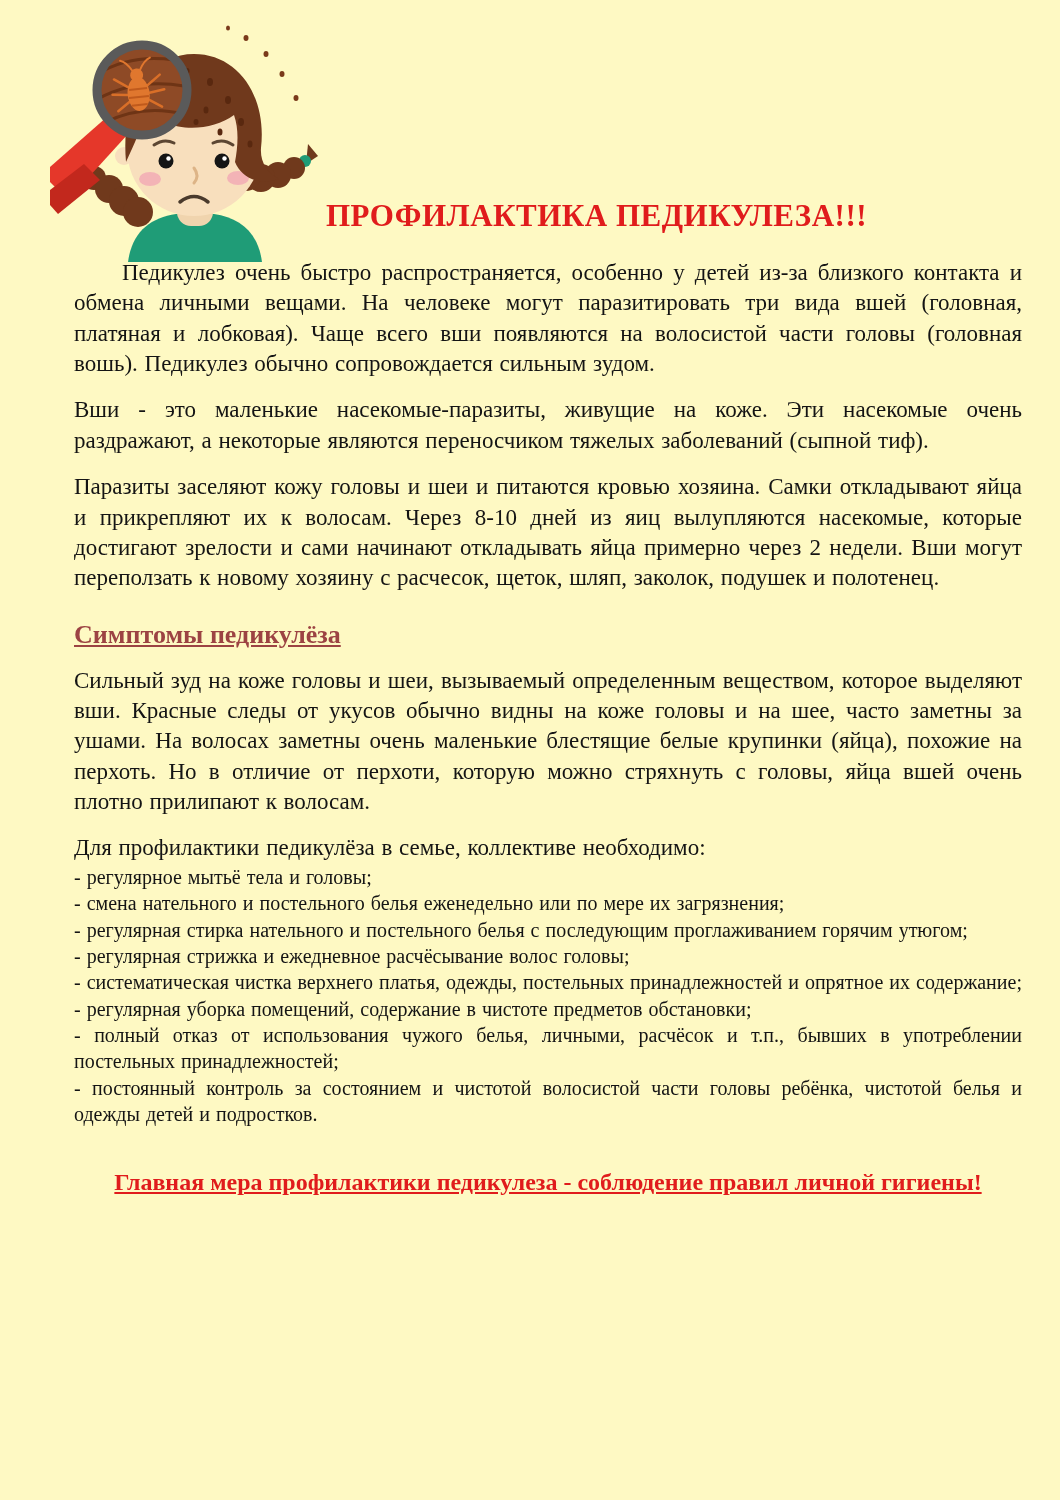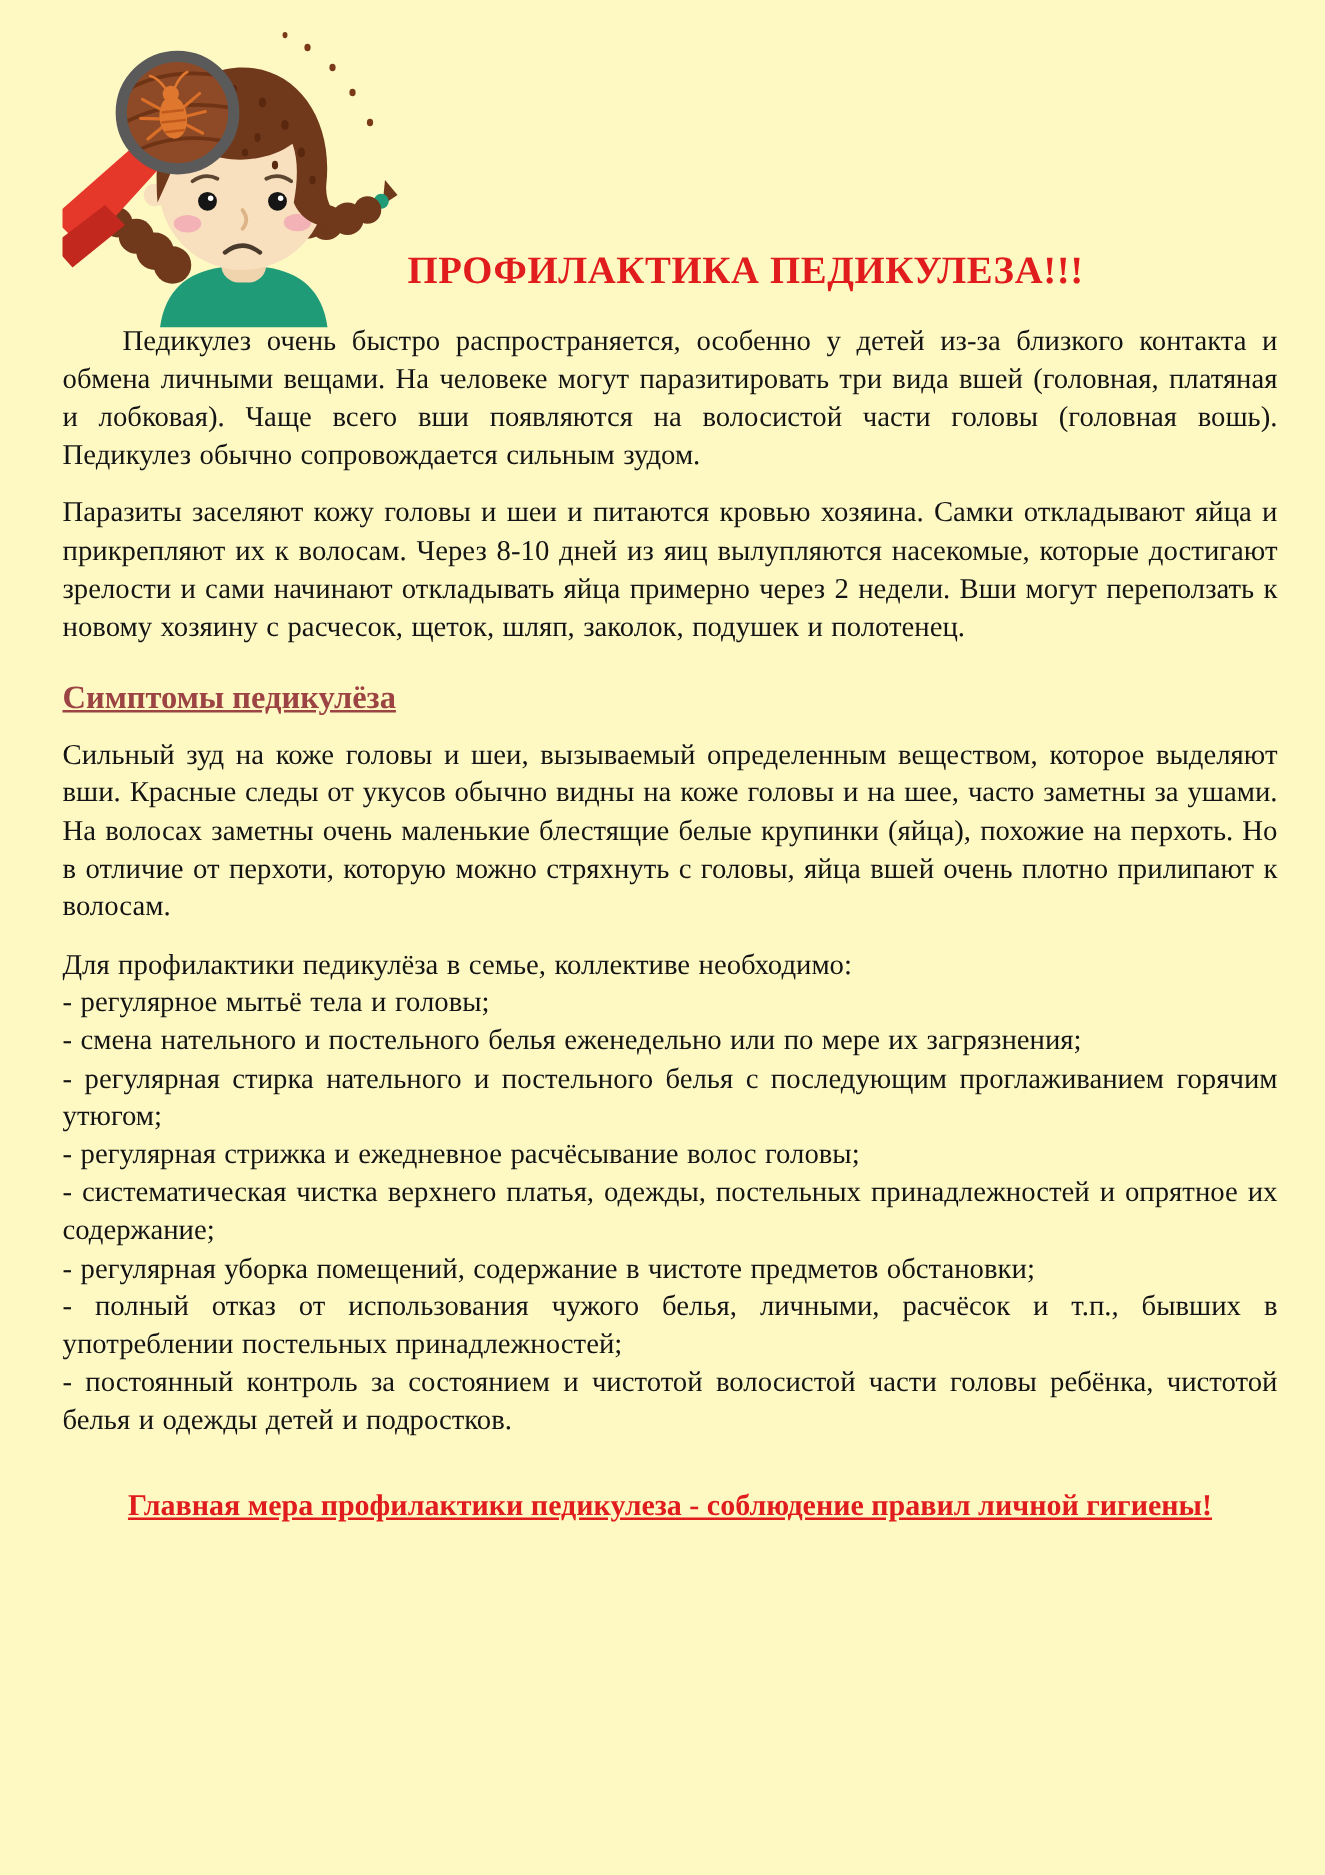--- a/index.html
+++ b/index.html
@@ -9,32 +9,32 @@
     font-family:Liberation Serif, serif;
     color:#141414;
   }
   .header { position:relative; height:250px; }
   .illustration { position:absolute; left:50px; top:16px; width:292px; height:246px; }
   .doc-title {
     position:absolute; left:326px; top:198px; margin:0;
     font-size:31px; font-weight:bold; color:#e01c1c;
     letter-spacing:0.5px; white-space:nowrap;
   }
-  .content { padding:0 38px 0 50px; }
+  .content { padding:0 38px 0 74px; }
   .body-p {
     font-size:23px; line-height:1.32; text-align:justify;
     margin:16px 0; word-spacing:1px;
   }
   .body-p.indent { text-indent:48px; margin-top:8px; }
   .section-h {
     font-size:26px; font-weight:bold; color:#9c4343;
     text-decoration:underline; margin:26px 0 14px 0;
   }
   .list-line {
-    font-size:23px; line-height:1.32; text-align:justify;
+    font-size:20px; line-height:1.32; text-align:justify;
     margin:0; word-spacing:1px;
   }
   .footer-h {
     margin:36px 40px 0 40px; text-align:center;
     font-size:24px; font-weight:bold; color:#e01c1c;
     text-decoration:underline; line-height:1.5;
   }
 </style>
 </head>
 <body>
@@ -149,20 +149,21 @@
         <circle cx="92" cy="74" r="45" fill="none" stroke="#5a5a5a" stroke-width="9"></circle>
       </g>
     </svg>
 
     <h1 class="doc-title">ПРОФИЛАКТИКА ПЕДИКУЛЕЗА!!!</h1>
   </div>
 
   <div class="content">
 
     <p class="body-p indent">Педикулез очень быстро распространяется, особенно у детей из-за близкого контакта и обмена личными вещами. На человеке могут паразитировать три вида вшей (головная, платяная и лобковая). Чаще всего вши появляются на волосистой части головы (головная вошь). Педикулез обычно сопровождается сильным зудом.</p>
+    <p class="body-p">Вши - это маленькие насекомые-паразиты, живущие на коже. Эти насекомые очень раздражают, а некоторые являются переносчиком тяжелых заболеваний (сыпной тиф).</p>
 
     <p class="body-p">Паразиты заселяют кожу головы и шеи и питаются кровью хозяина.  Самки откладывают яйца и прикрепляют их к волосам. Через 8-10 дней из яиц вылупляются насекомые, которые достигают зрелости и сами начинают откладывать яйца примерно через 2 недели. Вши могут переползать к новому хозяину с расчесок, щеток, шляп, заколок, подушек и полотенец.</p>
 
     <h2 class="section-h">Симптомы педикулёза</h2>
     <p class="body-p">Сильный зуд на коже головы и шеи, вызываемый определенным веществом, которое выделяют вши. Красные следы от укусов обычно видны на коже головы и на шее, часто заметны за ушами. На волосах заметны очень маленькие блестящие белые крупинки (яйца), похожие на перхоть. Но в отличие от перхоти, которую можно стряхнуть с головы, яйца вшей очень плотно прилипают к волосам.</p>
 
     <p class="body-p" style="margin-bottom:0;">Для профилактики педикулёза в семье, коллективе необходимо:</p>
     <div>
       <div class="list-line">- регулярное мытьё тела и головы;</div>
       <div class="list-line">- смена нательного и постельного белья еженедельно или по мере их загрязнения;</div>

